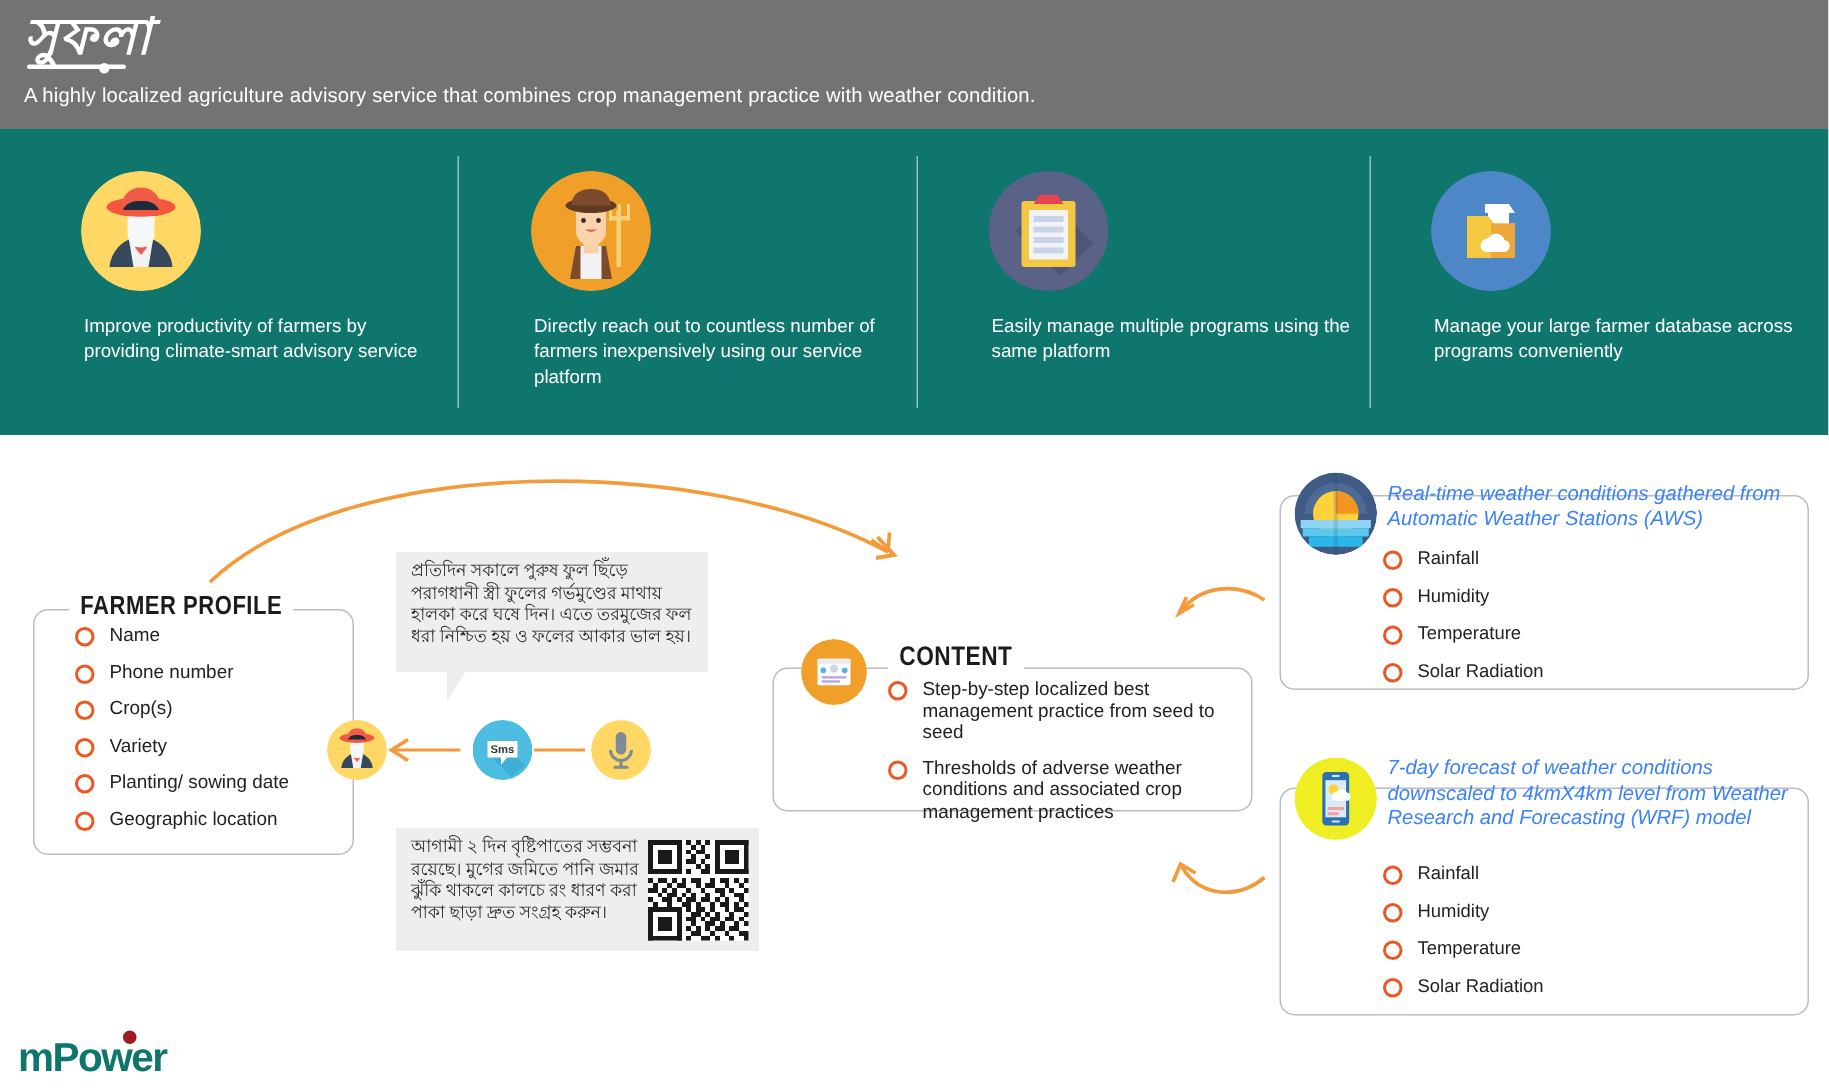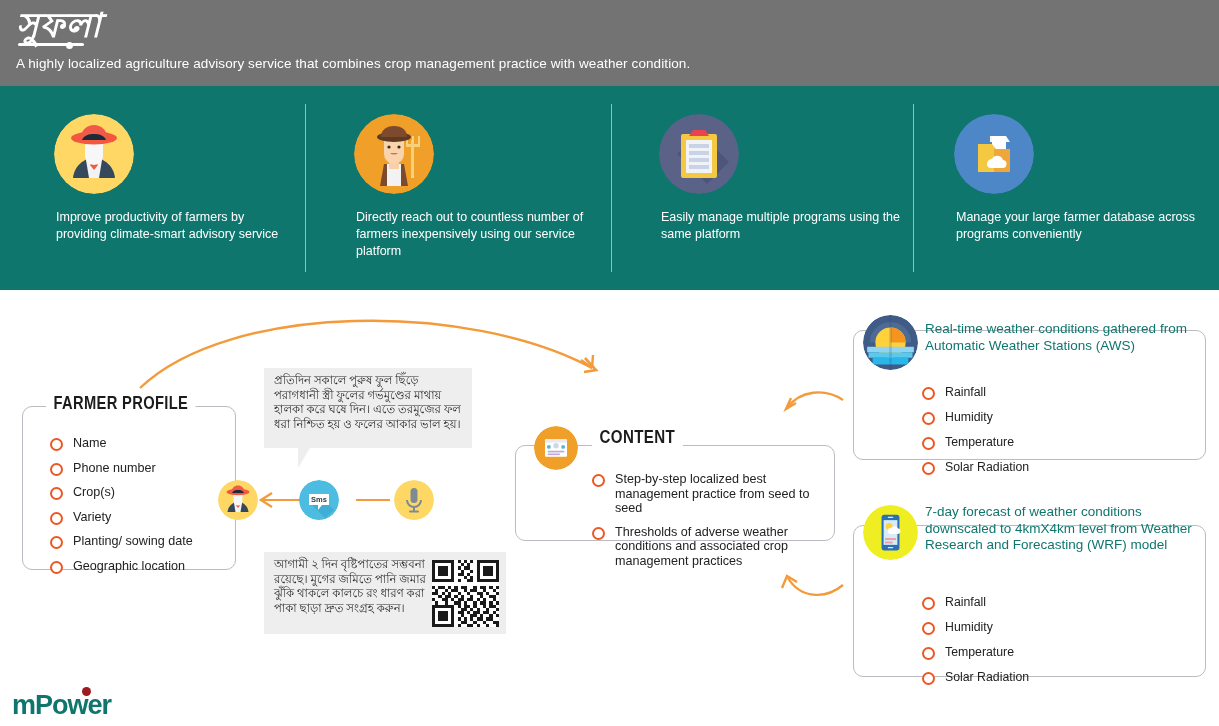--- a/index.html
+++ b/index.html
@@ -76,21 +76,21 @@
     background: #ffffff;
     padding: 0 9px;
     font-family: "Liberation Sans Narrow", "Liberation Sans", sans-serif;
     font-weight: bold;
     color: #1c1c1c;
     letter-spacing: .4px;
     transform: scaleX(.84);
     transform-origin: left center;
     white-space: nowrap;
   }
-  .bullet-list { position: absolute; margin-top: 20px; }
+  .bullet-list { position: absolute; }
   .bullet-row {
     position: relative;
     padding-left: 27px;
     margin-bottom: 8px;
     font-size: 12.6px;
     color: #222;
     line-height: 15px;
   }
   .bullet-row:before {
     content: "";
@@ -110,21 +110,21 @@
   #content-panel { left: 515px; top: 155px; width: 320px; height: 96px; }
   #content-title { left: 592px; top: 137px; font-size: 18px; }
   #content-bullets { left: 588px; top: 162px; width: 250px; }
   #content-bullets .bullet-row { margin-bottom: 9px; line-height: 14.6px; }
 
   
   #aws-panel { left: 853px; top: 40px; width: 353px; height: 130px; }
   #wrf-panel { left: 853px; top: 235px; width: 353px; height: 152px; }
   .panel-heading {
     position: absolute;
-    font-size: 13.5px; line-height: 16.5px; color: #0f766e;
+    font-size: 13.5px; line-height: 16.5px; color: #3b82f6; font-style: italic;
   }
   #aws-heading { left: 925px; top: 31px; width: 270px; }
   #wrf-heading { left: 925px; top: 214px; width: 272px; }
   #aws-bullets { left: 918px; top: 75px; width: 230px; }
   #wrf-bullets { left: 918px; top: 285px; width: 230px; }
   #aws-bullets .bullet-row, #wrf-bullets .bullet-row {
     margin-bottom: 10px; font-size: 12.3px;
   }
   .panel-icon {
     position: absolute; width: 55px; height: 55px; border-radius: 50%;
@@ -151,21 +151,21 @@
   }
   #sms-top-text { left: 274px; top: 84px; width: 190px; }
 
   #sms-bottom { left: 264px; top: 262px; width: 242px; height: 82px; }
   #sms-bottom-text { left: 274px; top: 268px; width: 152px; }
   #qr-box { position: absolute; left: 432px; top: 270px; width: 67px; height: 67px; background:#fff; }
 
   
   .mid-icon { position: absolute; width: 40px; height: 40px; border-radius: 50%; overflow: hidden; }
   #farmer-avatar { left: 218px; top: 190px; }
-  #sms-icon     { left: 299px; top: 190px; width: 40px; height: 40px; }
+  #sms-icon     { left: 315px; top: 190px; width: 40px; height: 40px; }
   #mic-icon     { left: 394px; top: 190px; }
 
   
   .mpower {
     position: absolute; left: 12px; top: 690px;
     font-size: 27px; font-weight: bold; color: #0f766e;
     font-family: "Liberation Sans", sans-serif;
     letter-spacing: -1px; line-height: 30px;
   }
   .mpower .dot {

